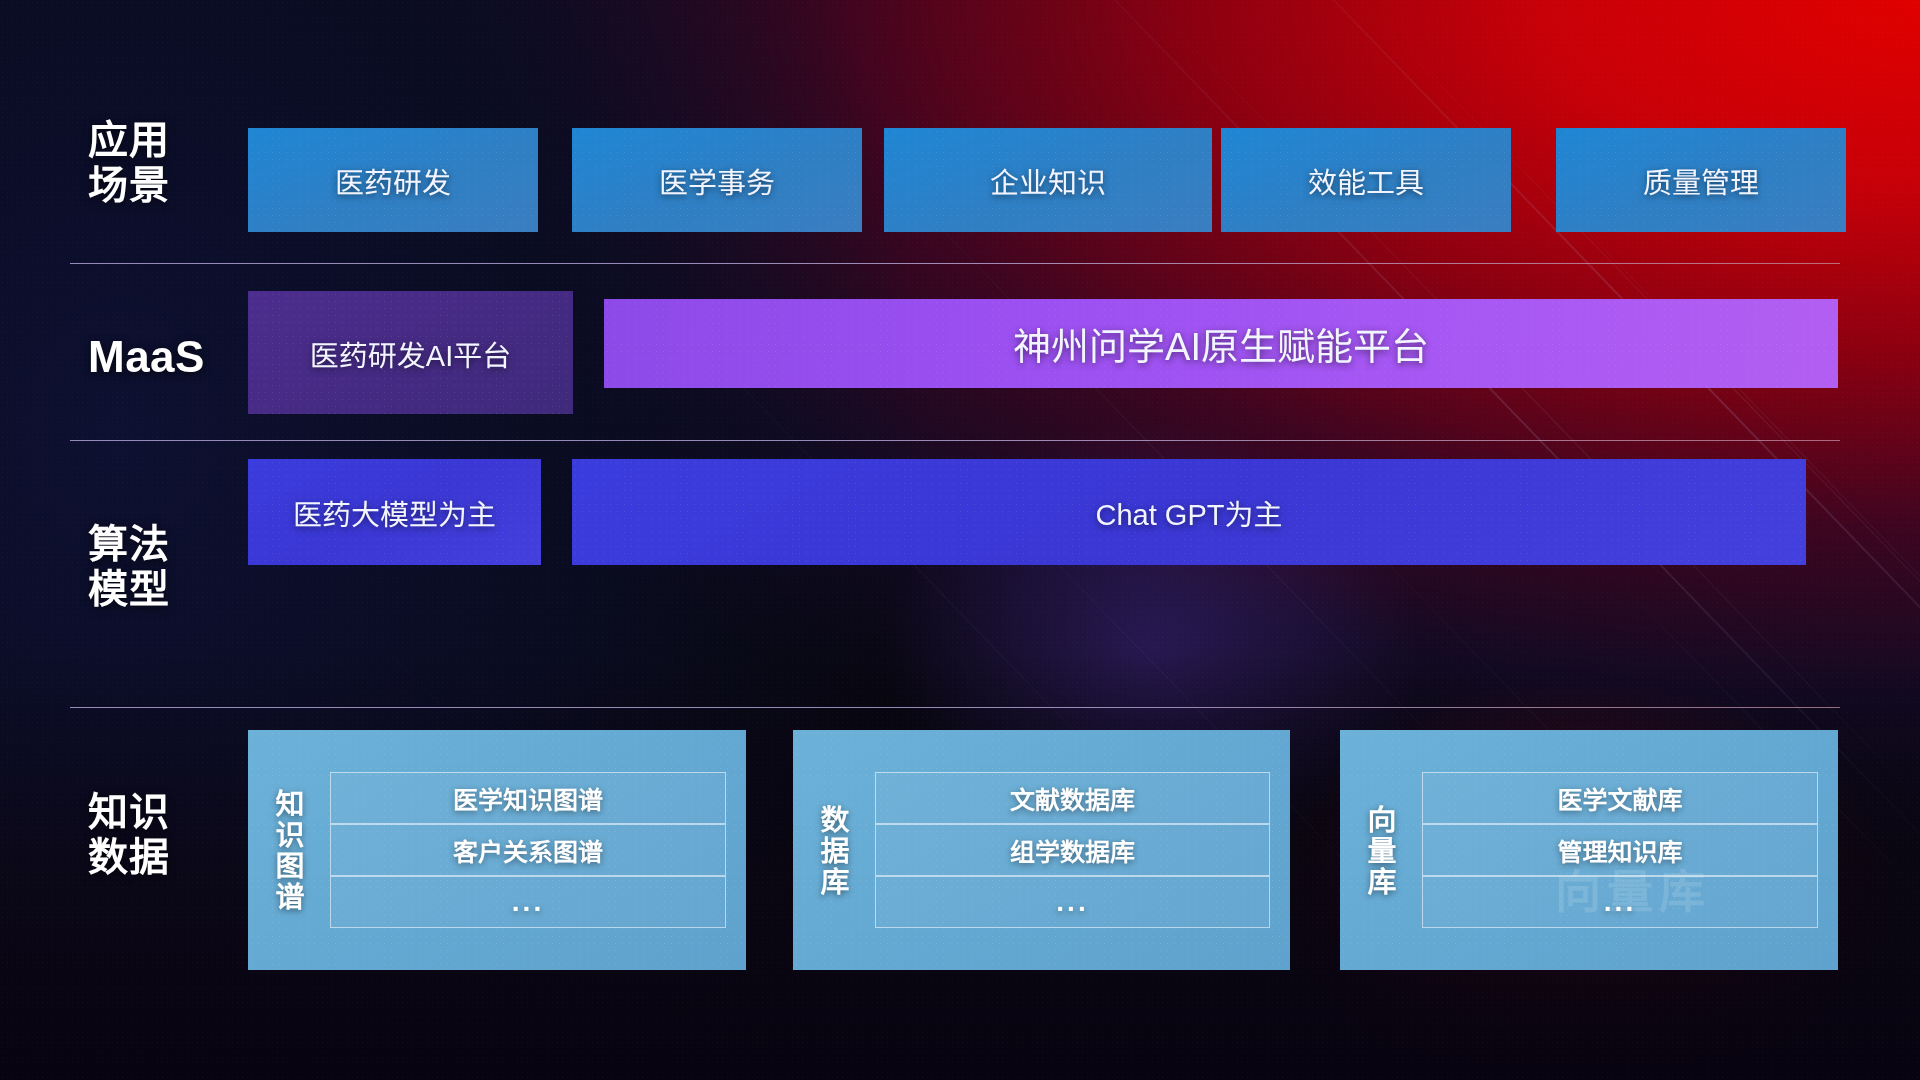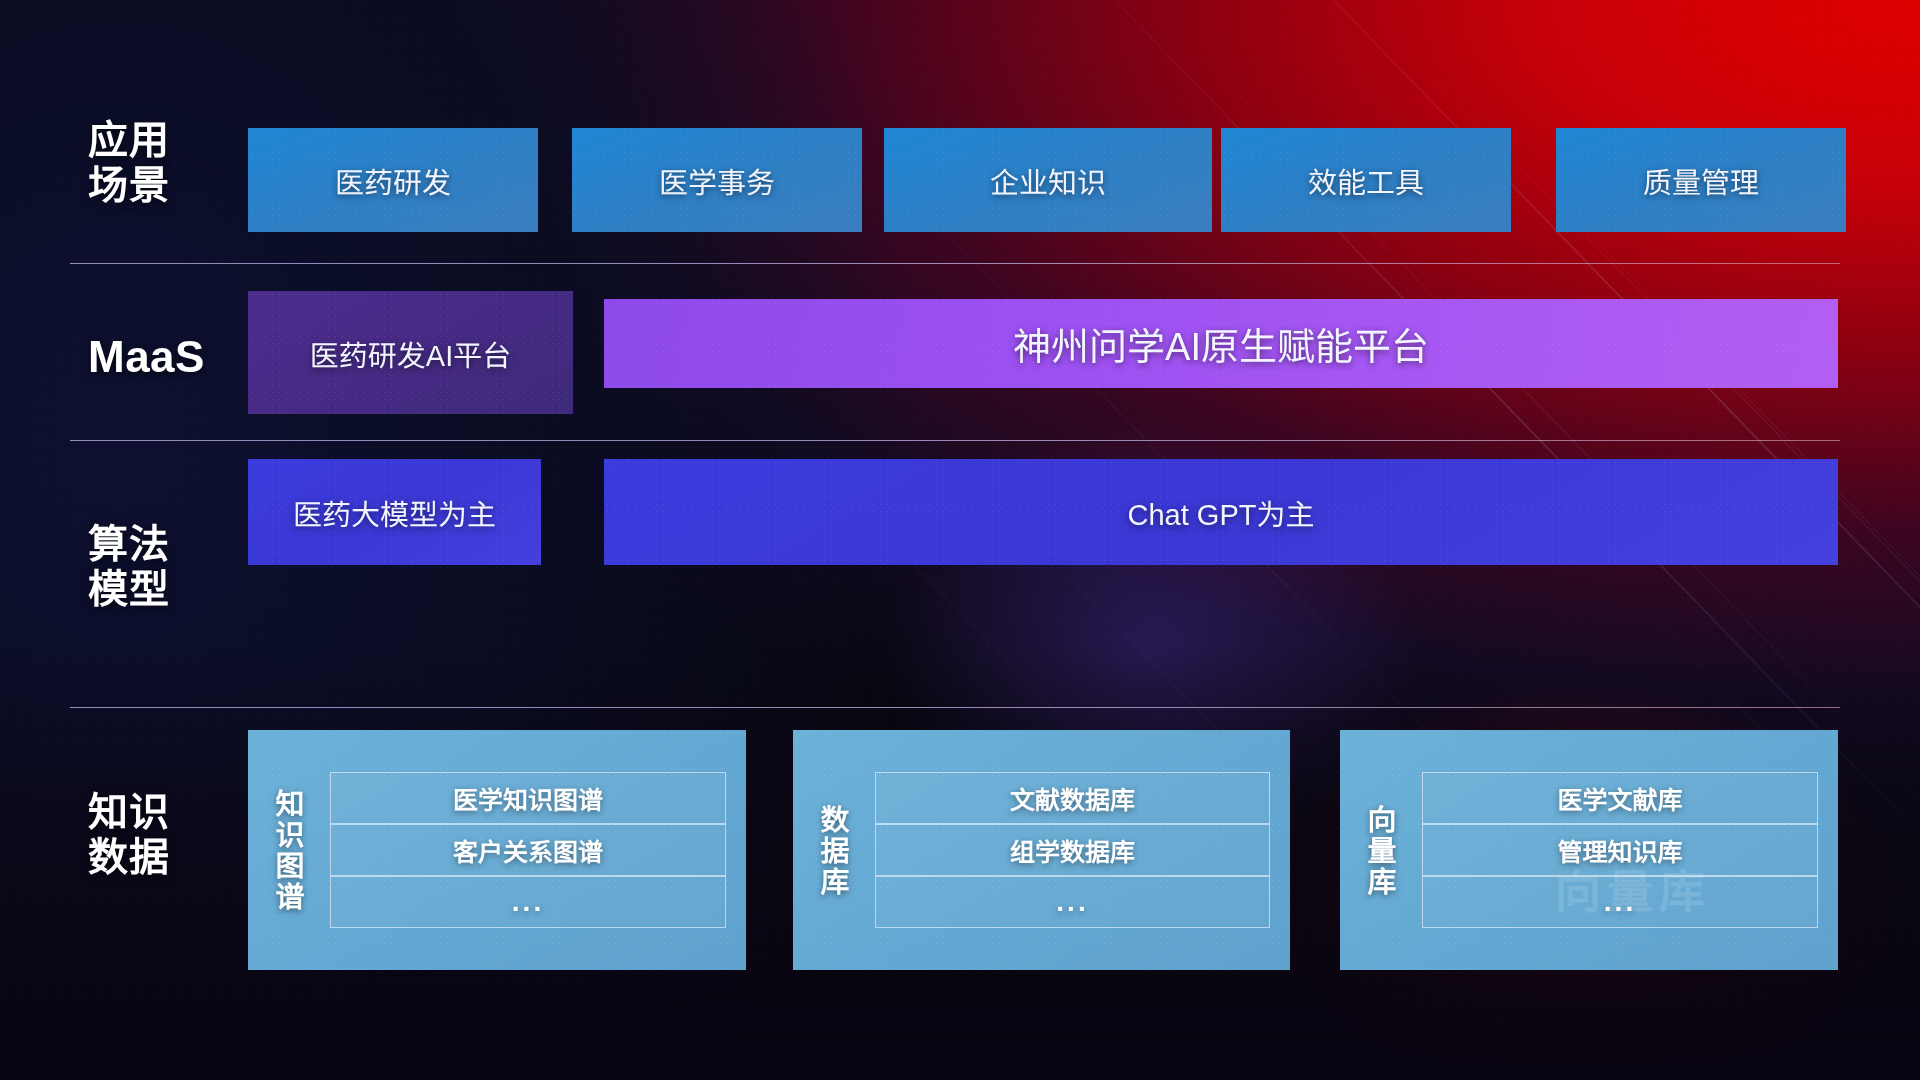--- a/index.html
+++ b/index.html
@@ -97,21 +97,21 @@
   }
   .maas-right {
     top:291px; left:604px; width:1234px; height:89px; font-size:38px;
     background:linear-gradient(100deg,#8d4ae8 0%,#9a4ff1 30%,#a556f3 62%,#b25ef2 100%);
     margin-top:8px;
   }
 
   
   .algo-card { font-size:29px; background:linear-gradient(150deg,#3b3cdd 0%,#3a37d4 50%,#4340dd 100%); }
   .algo-l1 { top:459px; left:248px; width:293px; height:106px; }
-  .algo-r1 { top:459px; left:604px; width:1234px; height:106px; }
+  .algo-r1 { top:459px; left:572px; width:1234px; height:106px; }
   .algo-l2 { top:575px; left:248px; width:325px; height:106px; }
   .algo-r2 { top:575px; left:604px; width:1234px; height:106px; }
 
   
   .kgroup {
     position:absolute; top:730px; height:240px;
     background:linear-gradient(150deg,#6cb1d8 0%,#63a8d2 55%,#5fa2cd 100%);
     display:flex; align-items:stretch; overflow:hidden;
   }
   .kgroup::after {

